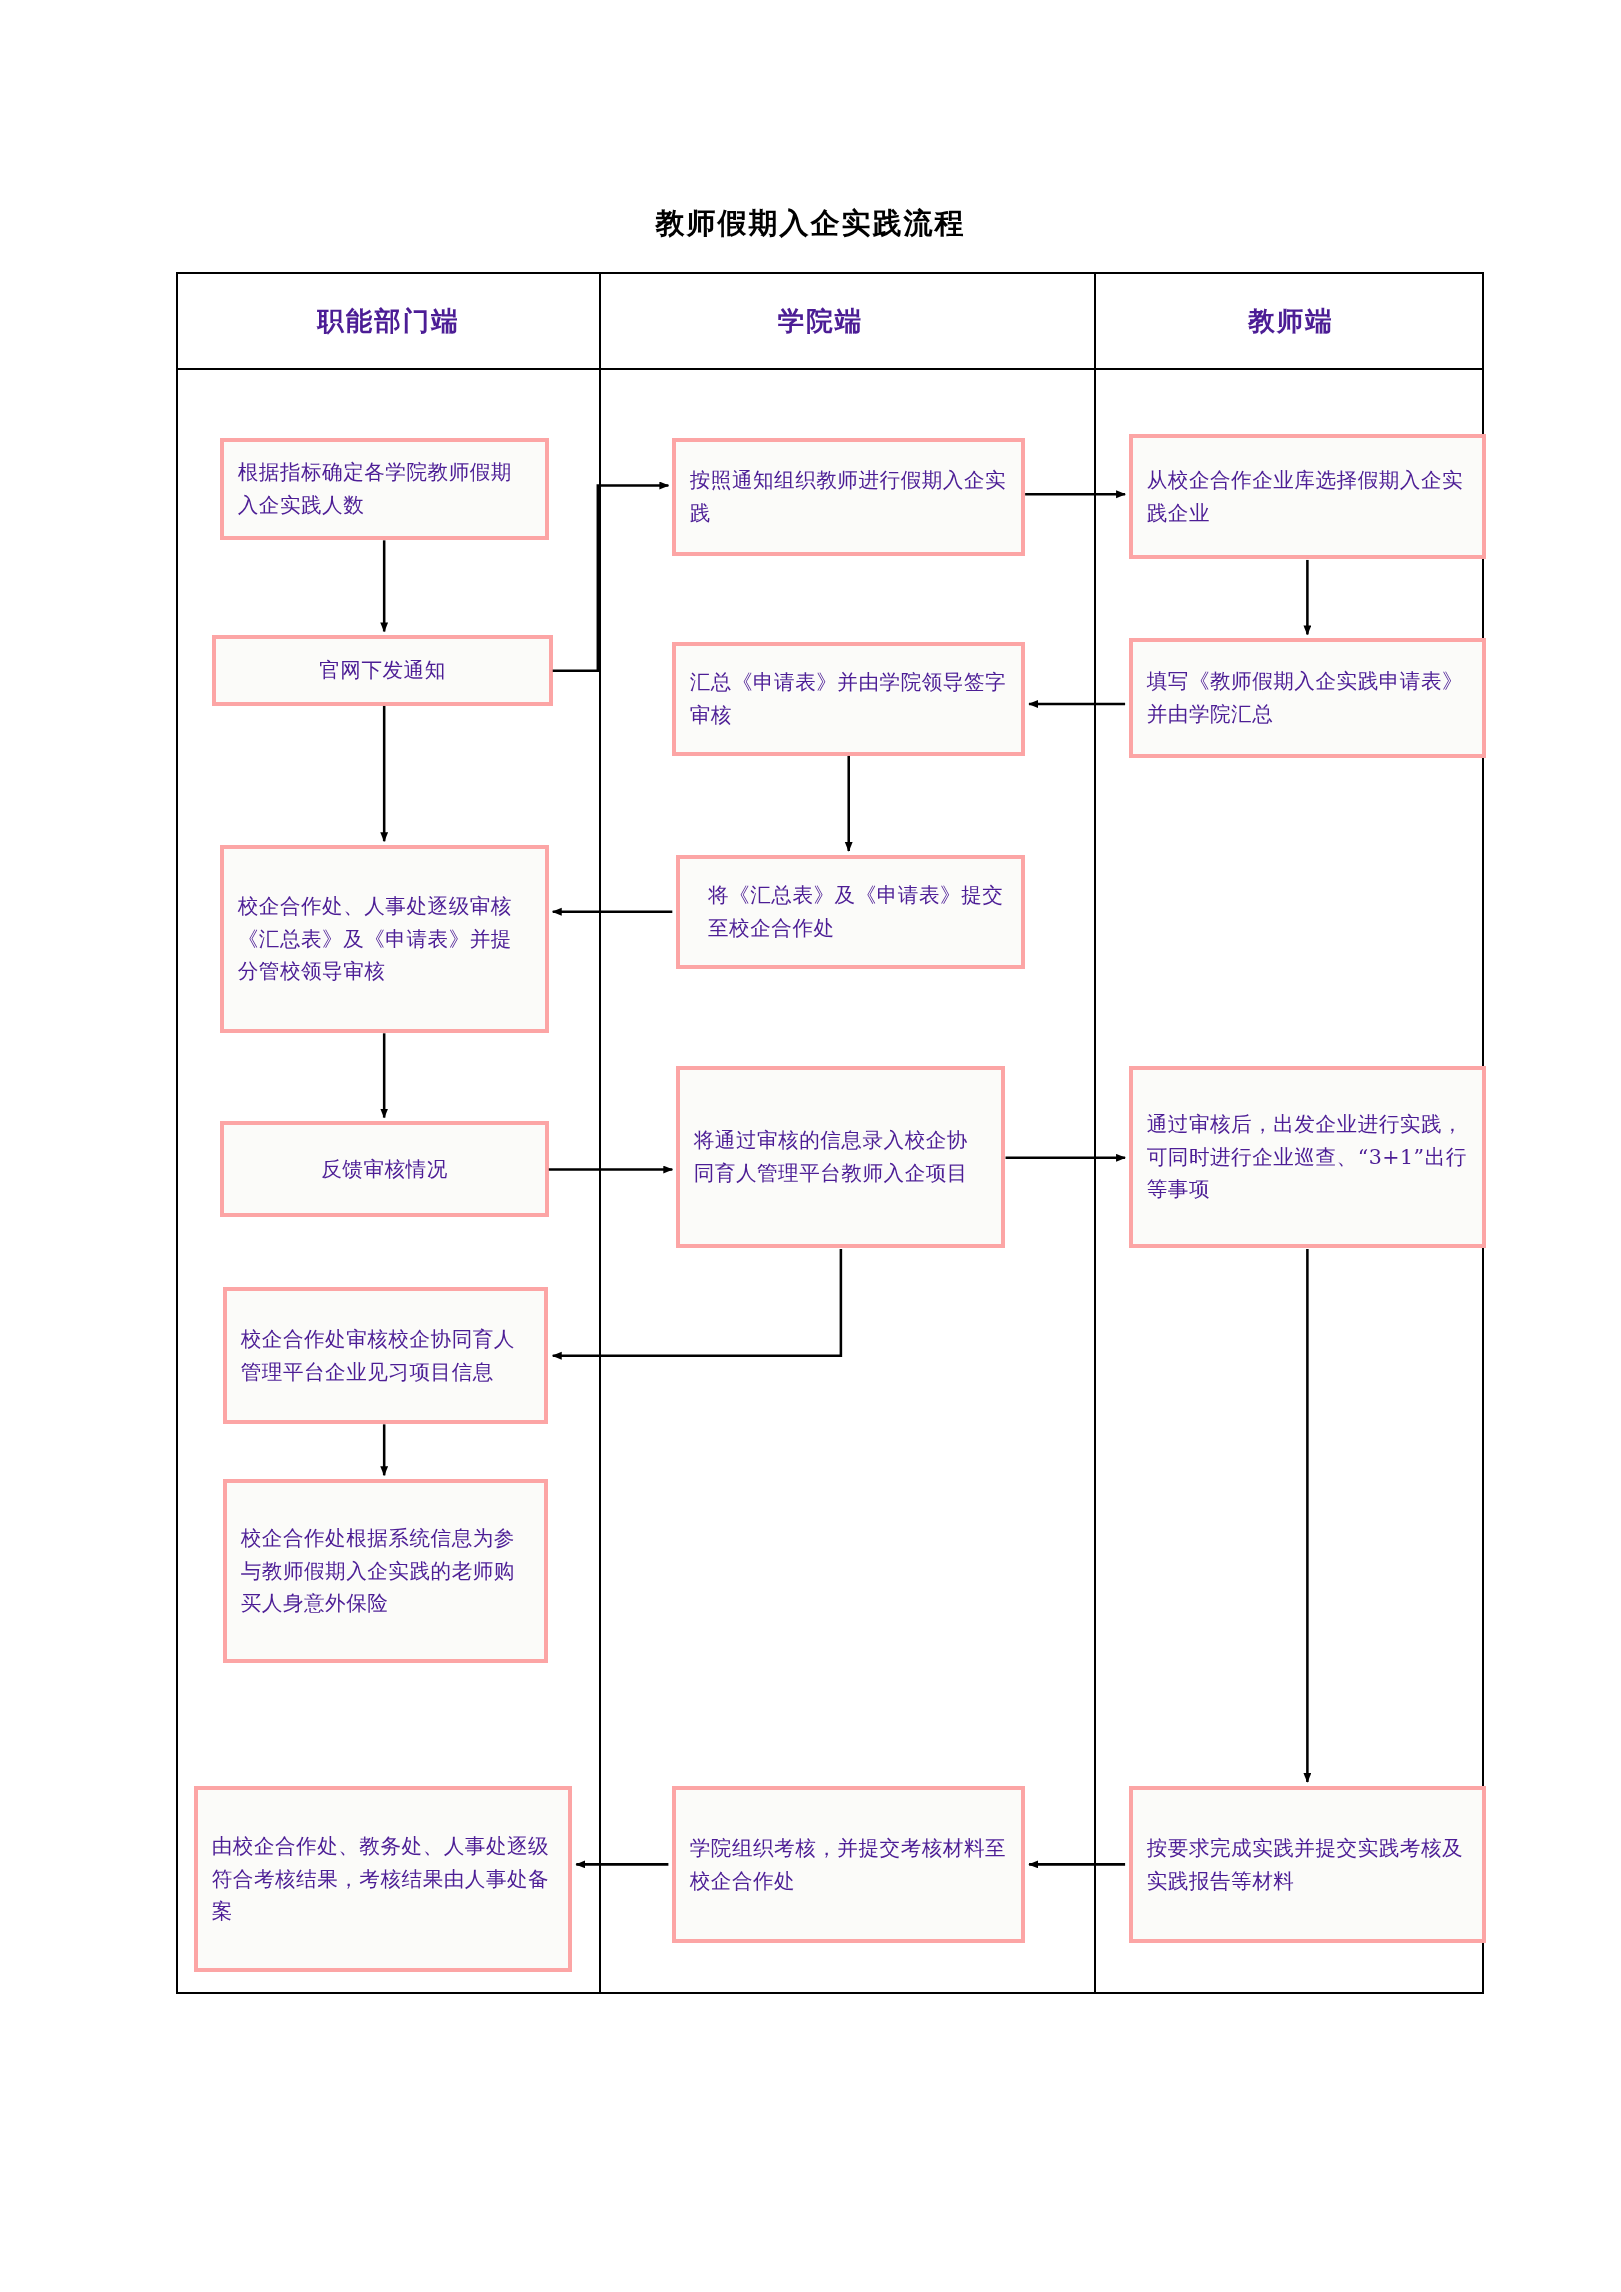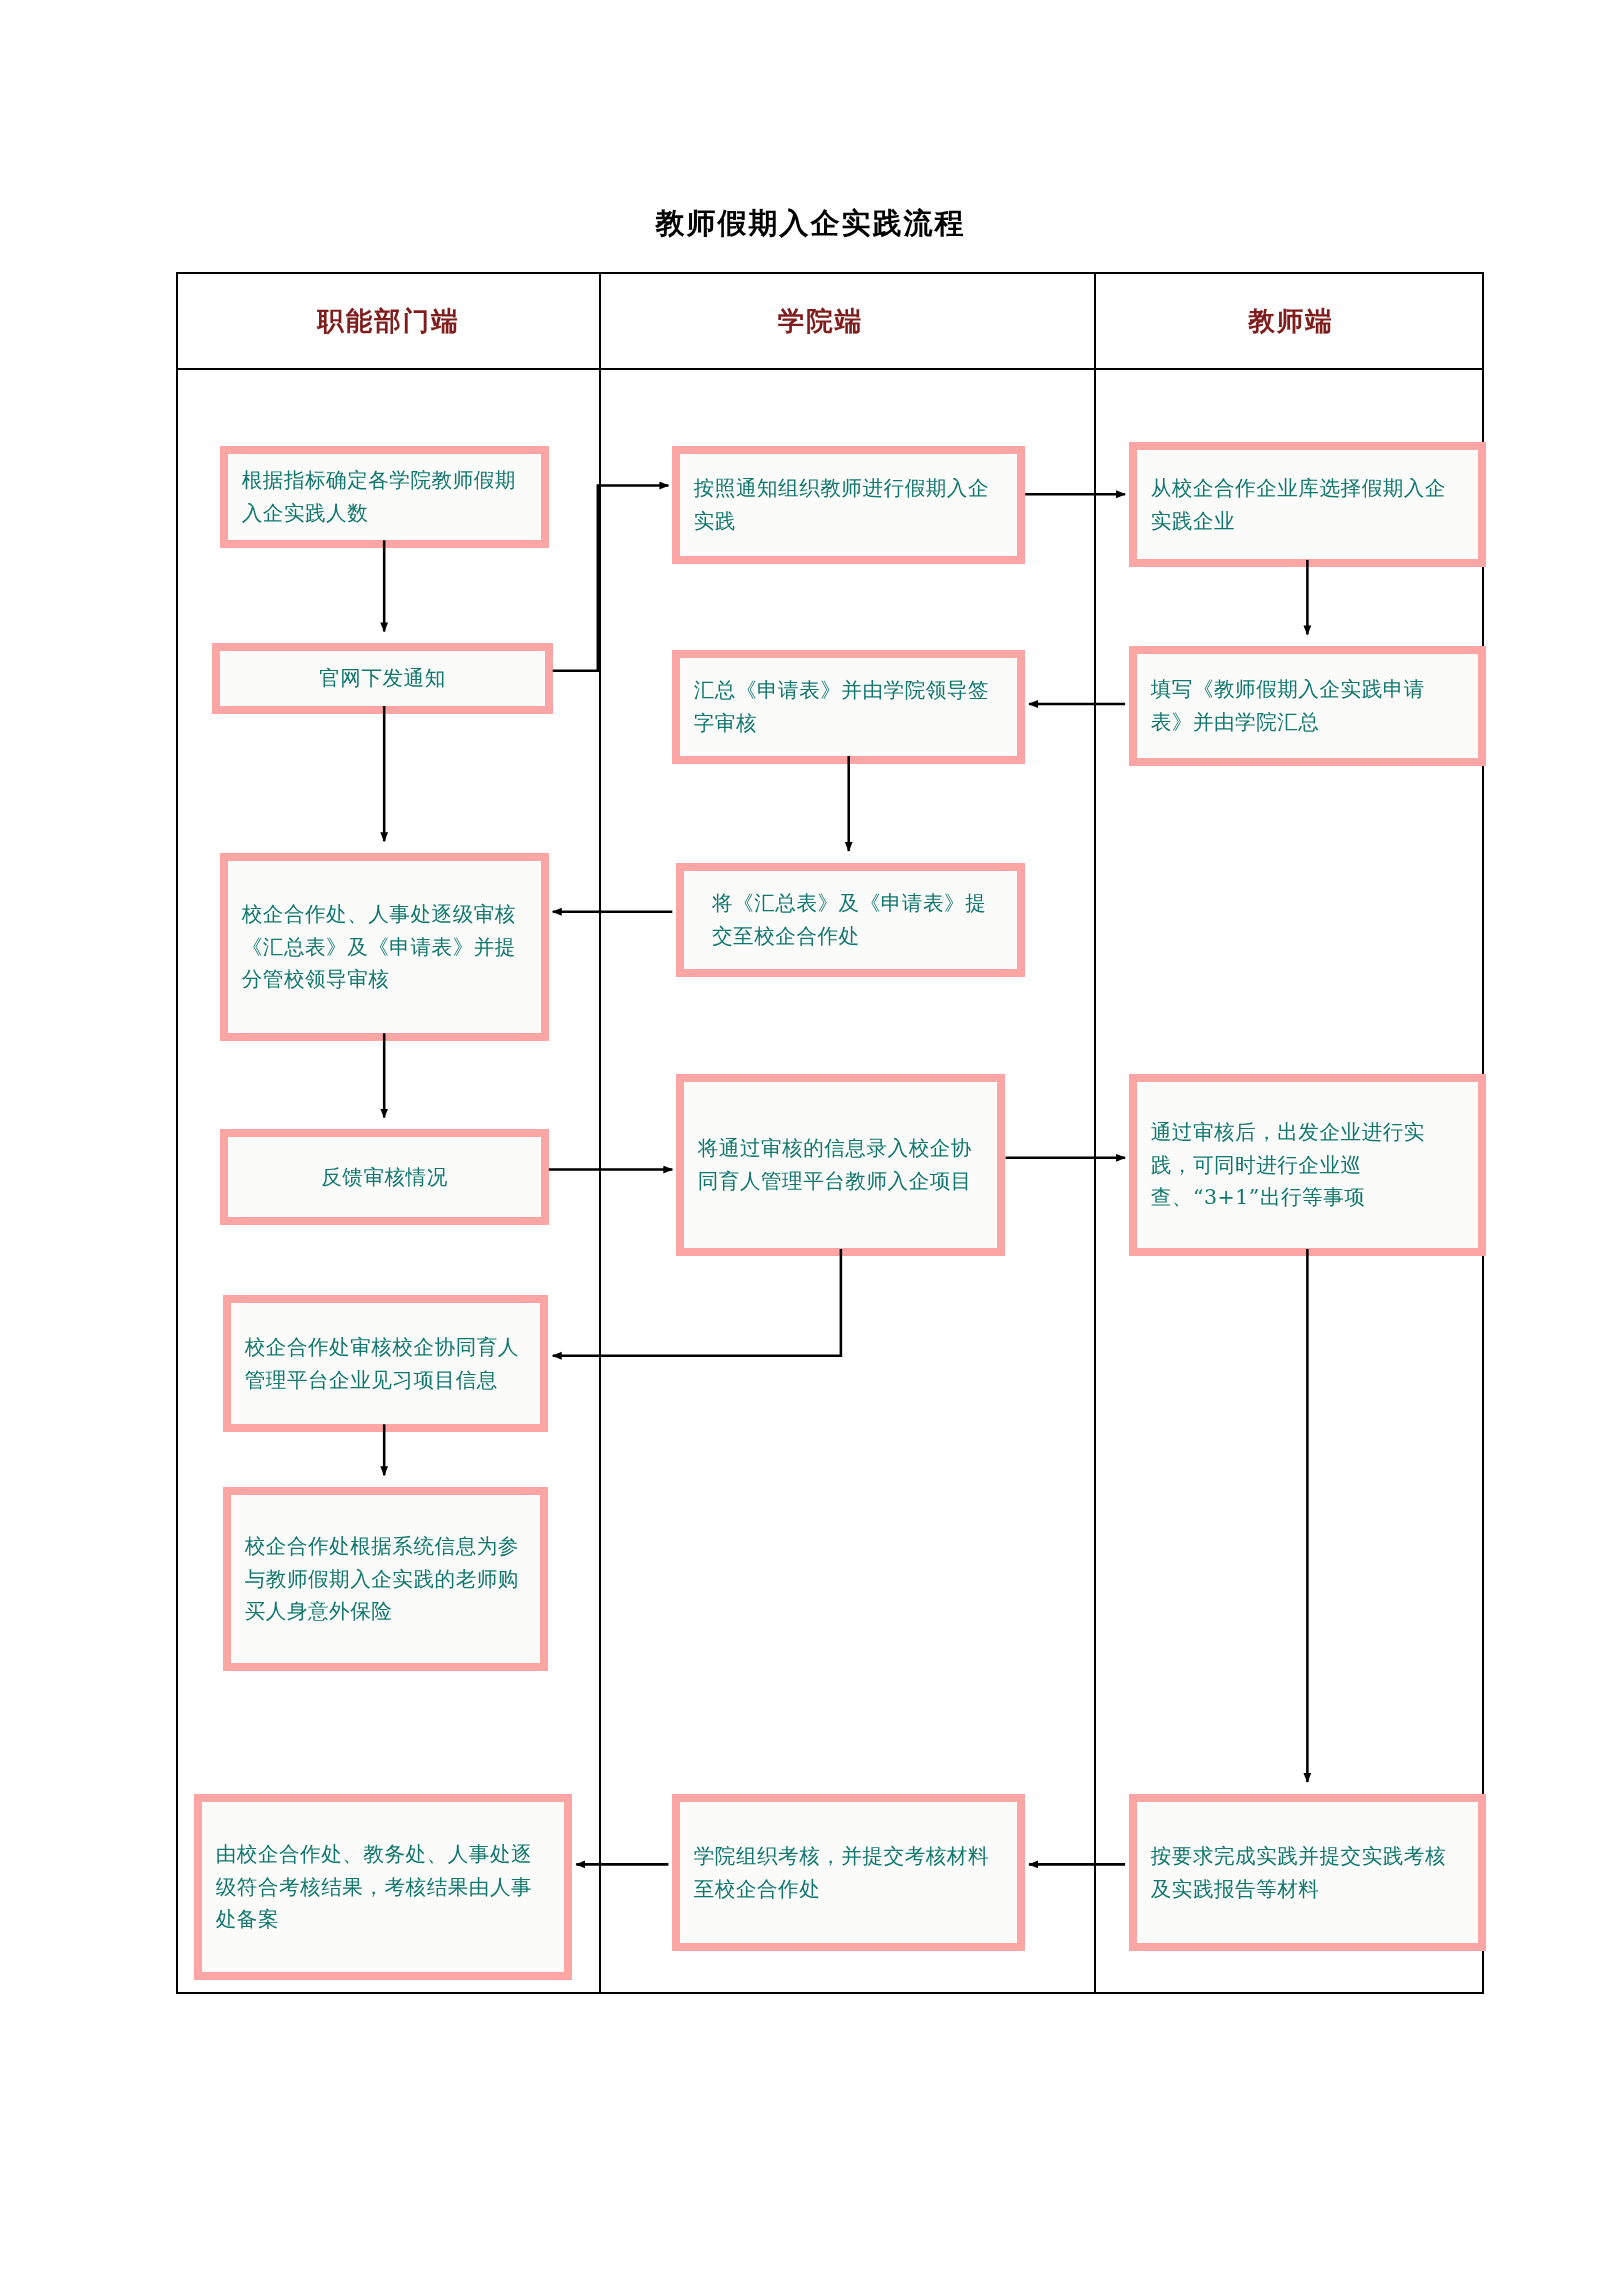--- a/index.html
+++ b/index.html
@@ -22,46 +22,45 @@
     border:2px solid #000;
     box-sizing:border-box;
   }
   .lane-header{
     position:absolute;left:0;top:0;width:100%;height:96px;
     border-bottom:2px solid #000;box-sizing:border-box;
   }
   .lane-head-cell{
     position:absolute;top:0;height:100%;
     display:flex;align-items:center;justify-content:center;
-    font-size:26.5px;font-weight:bold;color:#7f1d1d;letter-spacing:2px;
+    font-size:26.5px;font-weight:bold;color:#4c1d95;letter-spacing:2px;
     font-family:"DejaVu Serif","Liberation Serif",serif;
     box-sizing:border-box;
   }
   .lane-head-cell.c0{left:0;width:421px;}
   .lane-head-cell.c1{left:421px;width:441px;border-left:2px solid #000;}
   .lane-head-cell.c2{left:916px;width:392px;border-left:2px solid #000;}
 
   .lane-body-divider{
     position:absolute;top:96px;width:0;height:1624px;border-left:2px solid #000;
   }
   .lane-body-divider.d1{left:421px;}
   .lane-body-divider.d2{left:916px;}
 
   
   .node{
     position:absolute;
-    border:8px solid #fca5a5;
+    border:4px solid #fca5a5;
     background:#fbfbf9;
     box-sizing:border-box;
     display:flex;align-items:center;
     padding:5.9px 13.7px;
     font-family:"DejaVu Serif","Liberation Serif",serif;
-    font-size:20.6px;line-height:1.58;color:#0f766e;letter-spacing:0.5px;
+    font-size:20.6px;line-height:1.58;color:#4c1d95;letter-spacing:0.5px;
     overflow:hidden;
-    margin-top:8px;
   }
   .node.center{justify-content:center;text-align:center;}
 
   svg#connectors{position:absolute;left:0;top:0;width:1621px;height:2293px;pointer-events:none;}
 </style>
 </head>
 <body>
 
 <div id="canvas">
 

